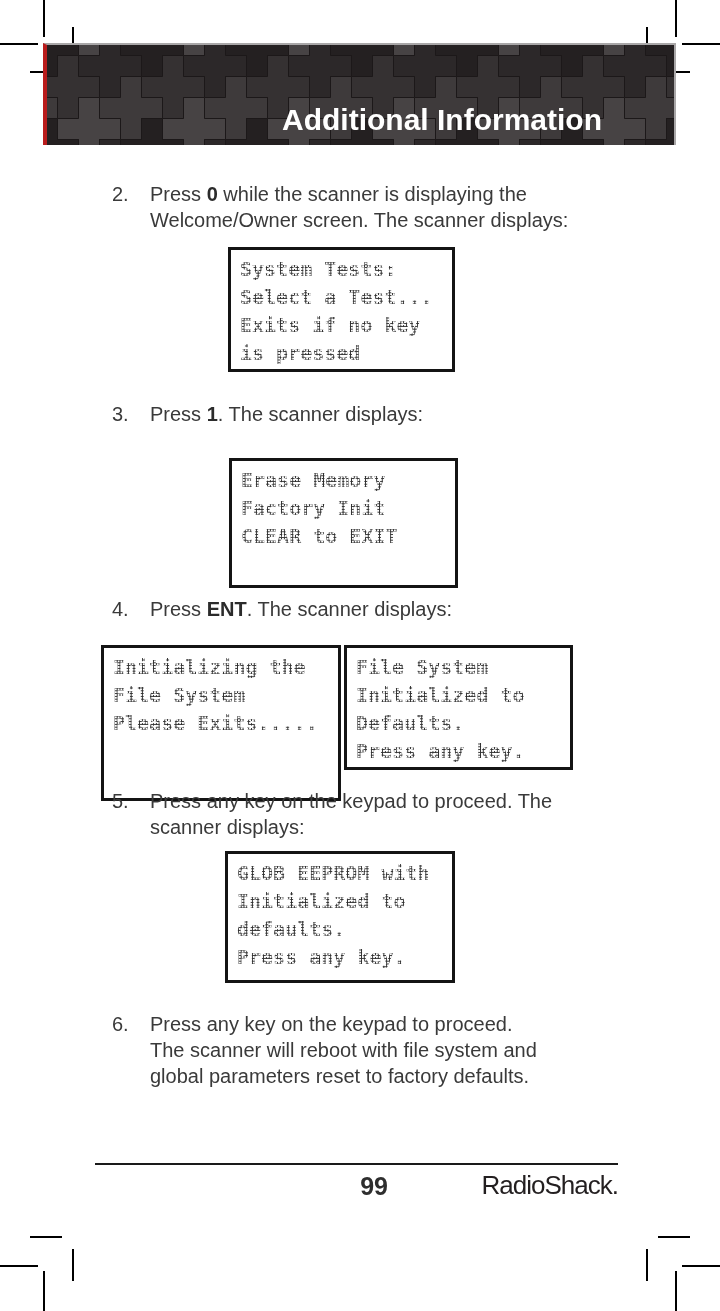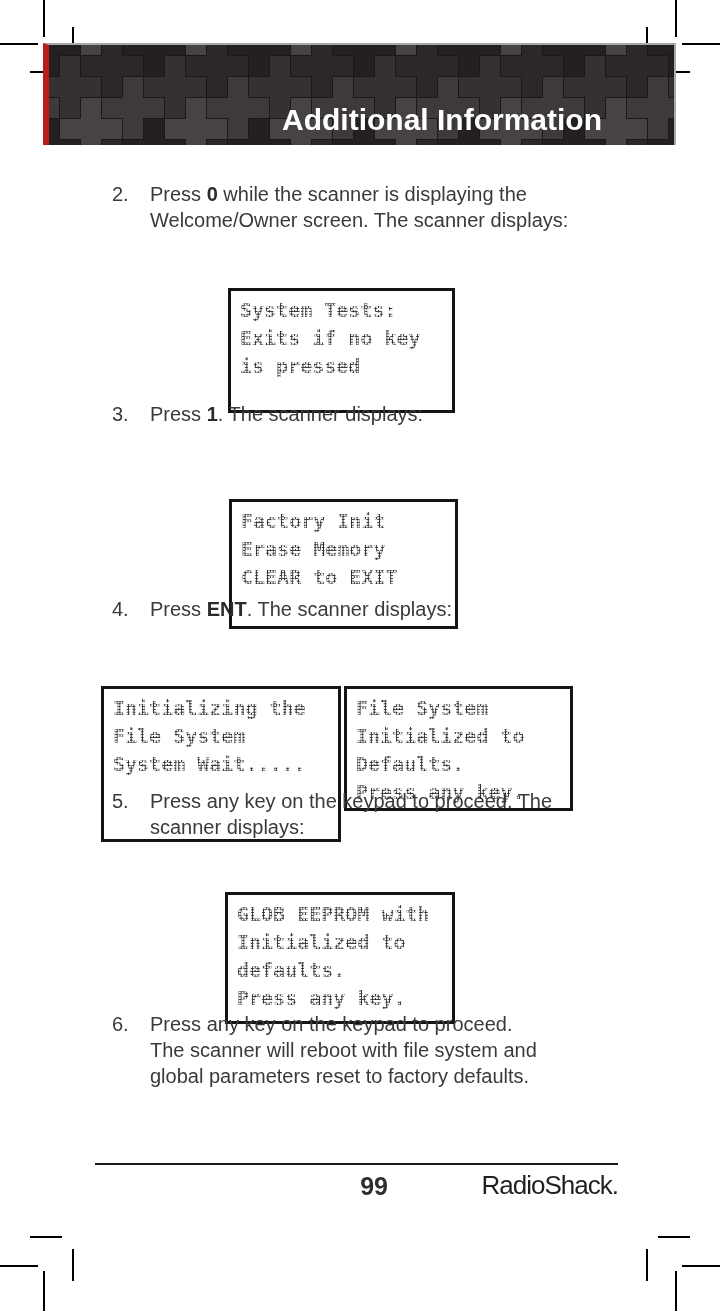--- a/index.html
+++ b/index.html
@@ -9,42 +9,42 @@
     font-family:"Liberation Sans", sans-serif; overflow:hidden;
   }
 
   
   .cm { position:absolute; background:#000; }
   .cm.w { background:#fff; }
 
   
   .banner {
     position:absolute; left:43px; top:43px; width:633px; height:102px;
-    background:#2a2627; border-top:2px solid #a9a7a8; border-left:6px solid #b91c1c;
+    background:#2a2627; border-top:2px solid #a9a7a8; border-left:4px solid #b91c1c;
     border-right:2px solid #a9a7a8;
   }
   .banner-pattern { position:absolute; inset:0; overflow:hidden; }
   .banner-title {
     position:absolute; right:72px; bottom:8px; color:#ffffff;
     font-size:30px; font-weight:bold; letter-spacing:0px; white-space:nowrap;
   }
 
   
   .step { position:absolute; left:112px; width:510px; display:flex;
           font-size:20px; line-height:26px; color:#3a3a3a; }
   .step .num { width:38px; flex:0 0 38px; }
   .step .txt { width:470px; white-space:pre-line; }
   .step .key { font-weight:bold; color:#2b2b2b; }
 
   
   .lcd {
     position:absolute; border:3px solid #141414; background:#fff;
     padding:5px 0 0 9px; overflow:hidden;
     font-family:"DejaVu Sans Mono", monospace; font-weight:bold;
-    font-size:20px; line-height:28px; color:#2e2e2e;margin-top:41px;
+    font-size:20px; line-height:28px; color:#2e2e2e;
   }
   .lcd .lline {
     white-space:pre;
     -webkit-mask-image:radial-gradient(circle, #000 1.05px, rgba(0,0,0,0) 1.15px);
     -webkit-mask-size:2.8px 2.8px;
     mask-image:radial-gradient(circle, #000 1.05px, rgba(0,0,0,0) 1.15px);
     mask-size:2.8px 2.8px;
   }
 
   
@@ -169,42 +169,43 @@
     <div class="banner-title">Additional Information</div>
   </div>
 
   <div class="step" style="top:181px">
     <div class="num">2.</div>
     <div class="txt"><span>Press </span><span class="key">0</span><span> while the scanner is displaying the
 Welcome/Owner screen. The scanner displays:</span></div>
   </div>
   <div class="lcd" style="left:228px;top:247px;width:227px;height:125px">
     <div class="lline">System Tests:</div>
+    <div class="lline">Select a Test...</div>
     <div class="lline">Exits if no key</div>
     <div class="lline">is pressed</div>
   </div>
 
   <div class="step" style="top:401px">
     <div class="num">3.</div>
     <div class="txt"><span>Press </span><span class="key">1</span><span>. The scanner displays:</span></div>
   </div>
   <div class="lcd" style="left:229px;top:458px;width:229px;height:130px">
+    <div class="lline">Erase Memory</div>
     <div class="lline">Factory Init</div>
-    <div class="lline">Erase Memory</div>
     <div class="lline">CLEAR to EXIT</div>
   </div>
 
   <div class="step" style="top:596px">
     <div class="num">4.</div>
     <div class="txt"><span>Press </span><span class="key">ENT</span><span>. The scanner displays:</span></div>
   </div>
   <div class="lcd" style="left:101px;top:645px;width:240px;height:156px">
     <div class="lline">Initializing the</div>
     <div class="lline">File System</div>
-    <div class="lline">System Wait.....</div>
+    <div class="lline">Please Exits.....</div>
   </div>
   <div class="lcd" style="left:344px;top:645px;width:229px;height:125px">
     <div class="lline">File System</div>
     <div class="lline">Initialized to</div>
     <div class="lline">Defaults.</div>
     <div class="lline">Press any key.</div>
   </div>
 
   <div class="step" style="top:788px">
     <div class="num">5.</div>

